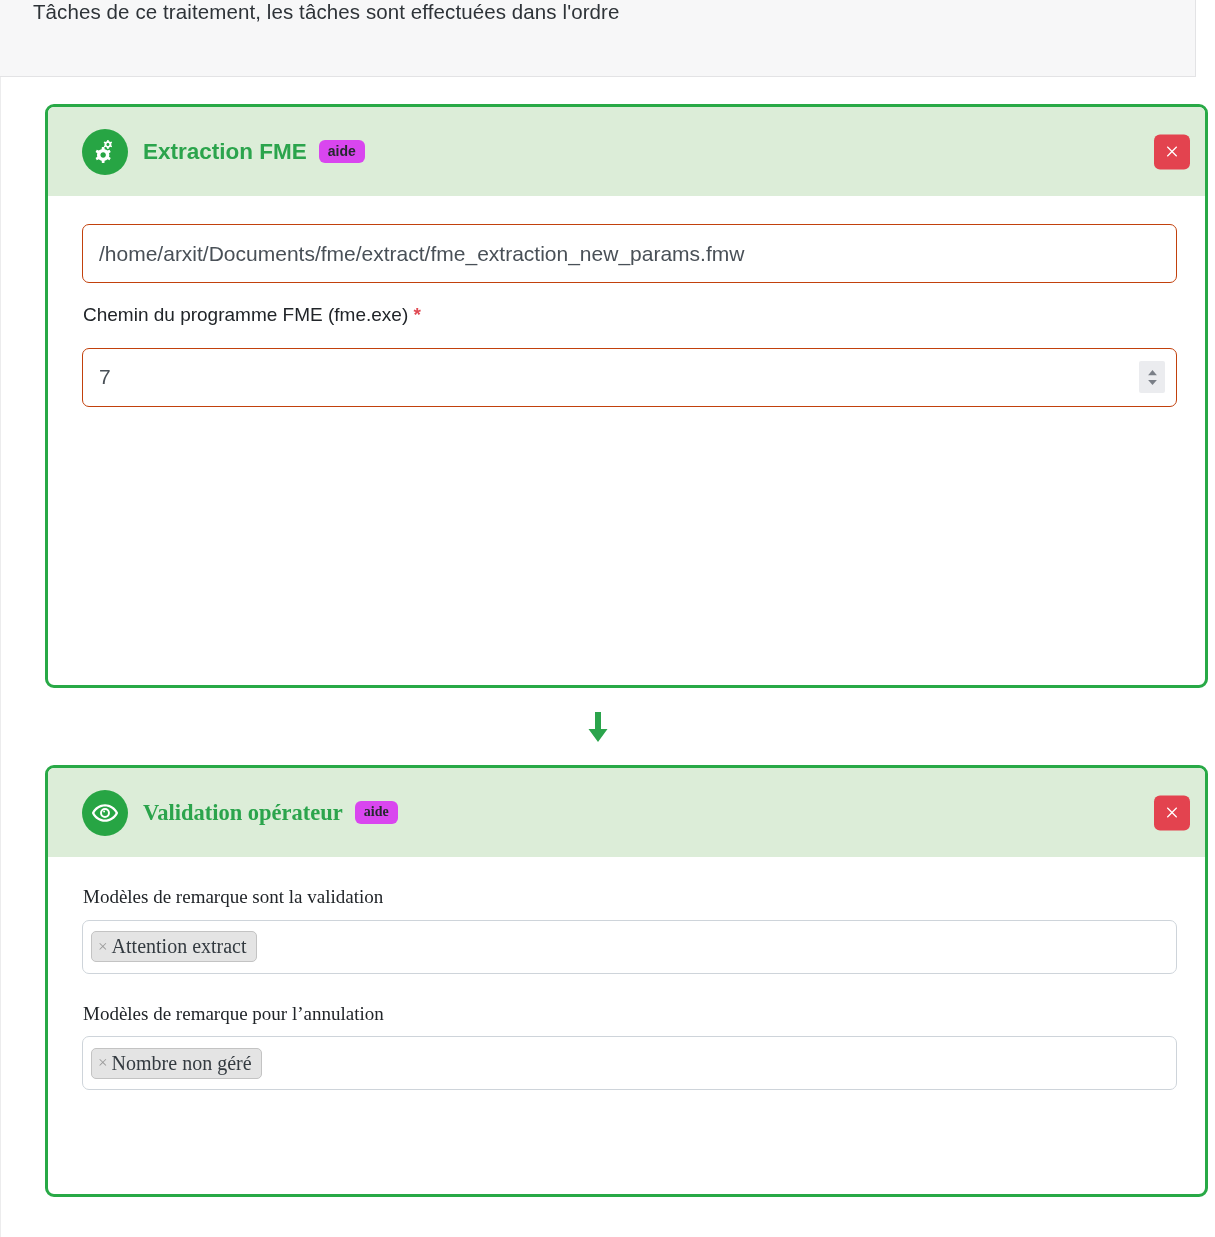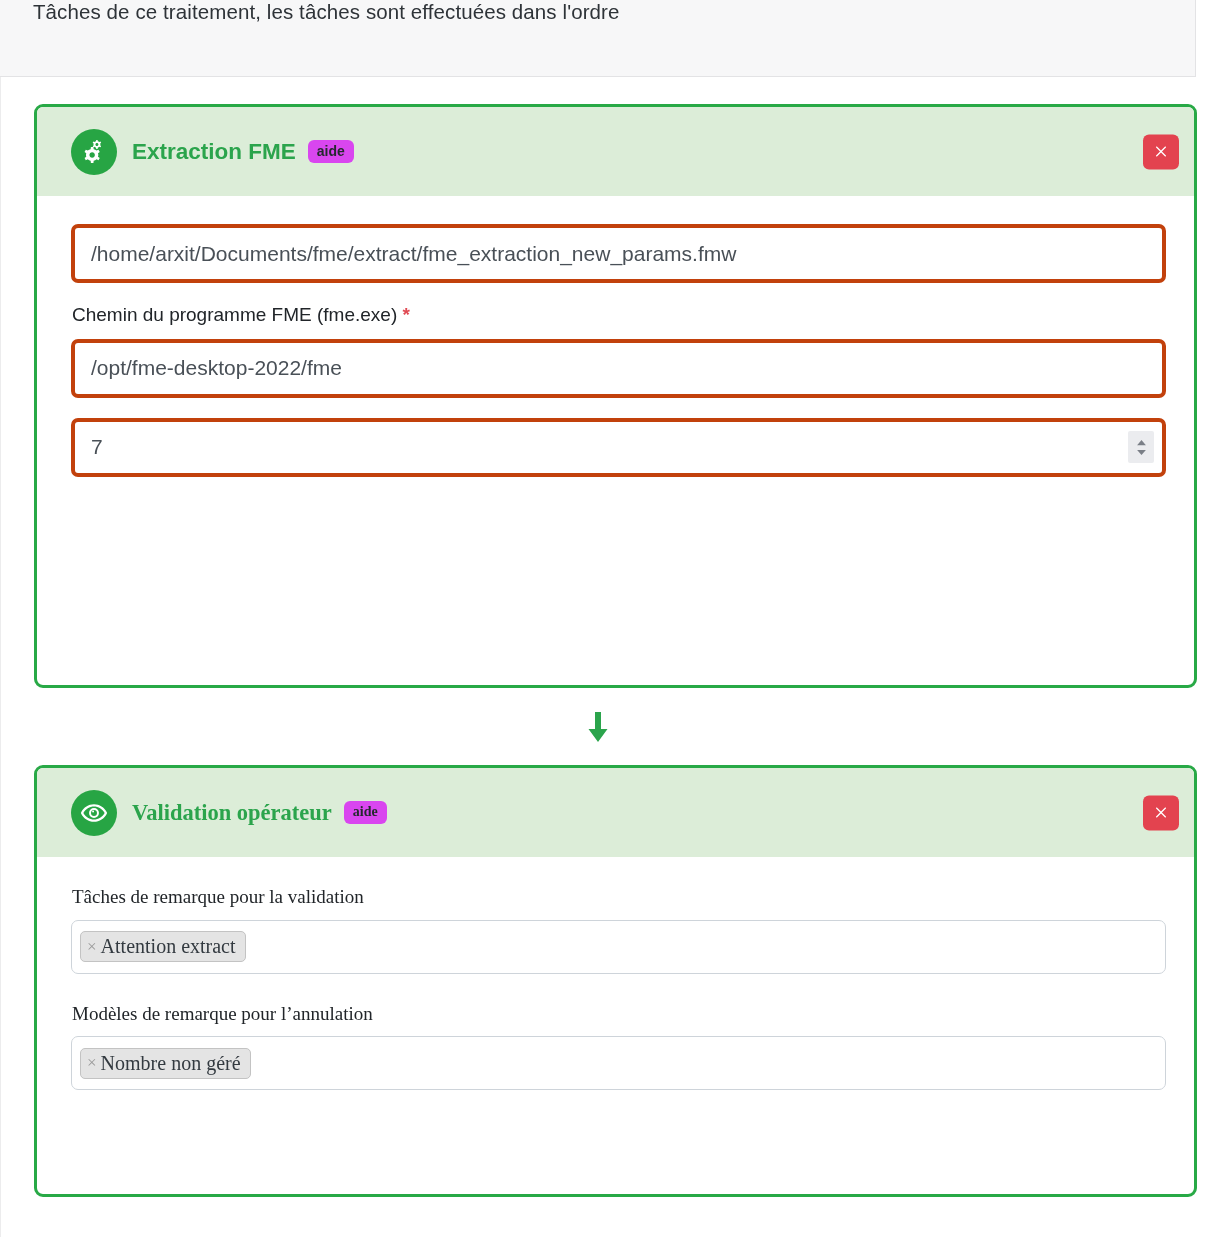--- a/index.html
+++ b/index.html
@@ -35,21 +35,21 @@
   .body-left-rule {
     position: absolute;
     left: 0; top: 77px;
     width: 1px; height: 1160px;
     background: #ececed;
   }
 
   
   .card {
     position: absolute;
-    left: 34px;
+    left: 45px;
     width: 1163px;
     border: 3px solid #28a946;
     border-radius: 9px;
     background: #ffffff;
     overflow: hidden;
   }
   #card-extraction { top: 104px; height: 584px; }
   #card-validation { top: 765px; height: 432px; font-family: Liberation Serif, serif; }
 
   .card-header {
@@ -121,21 +121,21 @@
     font-size: 19px;
     color: #212529;
     margin: 0 0 11px 1px;
     line-height: 1.3;
   }
   .req { color: #e04a53; font-weight: bold; }
 
   .form-control {
     width: 1095px;
     height: 59px;
-    border: 4px solid #c2410c;
+    border: 1px solid #c2410c;
     border-radius: 7px;
     background: #ffffff;
     font-size: 21px;
     color: #495057;
     padding: 0 16px;
     font-family: "Liberation Sans", sans-serif;
     outline: none;
     display: block;
   }
   .field + .field { margin-top: 20px; }
@@ -237,21 +237,20 @@
 
       <div class="field">
         <input class="form-control" type="text" value="/home/arxit/Documents/fme/extract/fme_extraction_new_params.fmw" style="">
       </div>
 
       <div class="field">
         <div class="field-label">
           <span>Chemin du programme FME (fme.exe)</span>
           <span class="req">*</span>
         </div>
-        <input class="form-control" type="text" value="/opt/fme-desktop-2022/fme" style="">
       </div>
 
       <div class="field">
         <div class="number-wrap">
           <input class="form-control" type="text" value="7" style="">
           <span class="spinner">
             <svg width="11" height="7" viewBox="0 0 12 8" aria-hidden="true">
               <path d="M6 1.2 11 7H1z" fill="#7a7f87"></path>
             </svg>
             <svg width="11" height="7" viewBox="0 0 12 8" aria-hidden="true">
@@ -285,21 +284,21 @@
         <svg width="14" height="14" viewBox="0 0 16 16" aria-hidden="true">
           <path d="M3.1 2.1L2.1 3.1 6.9 8l-4.8 4.9 1 1L8 9.1l4.9 4.8 1-1L9.1 8l4.8-4.9-1-1L8 6.9z" fill="#ffffff"></path>
         </svg>
       </button>
     </div>
 
     <div class="card-body card-body-validation">
 
       <div class="field">
         <div class="field-label">
-          <span>Tâches de remarque pour la validation</span>
+          <span>Modèles de remarque sont la validation</span>
         </div>
         <div class="token-field">
           <span class="token">
             <span class="token-remove">×</span>
             <span class="token-label">Attention extract</span>
           </span>
         </div>
       </div>
 
       <div class="field">

